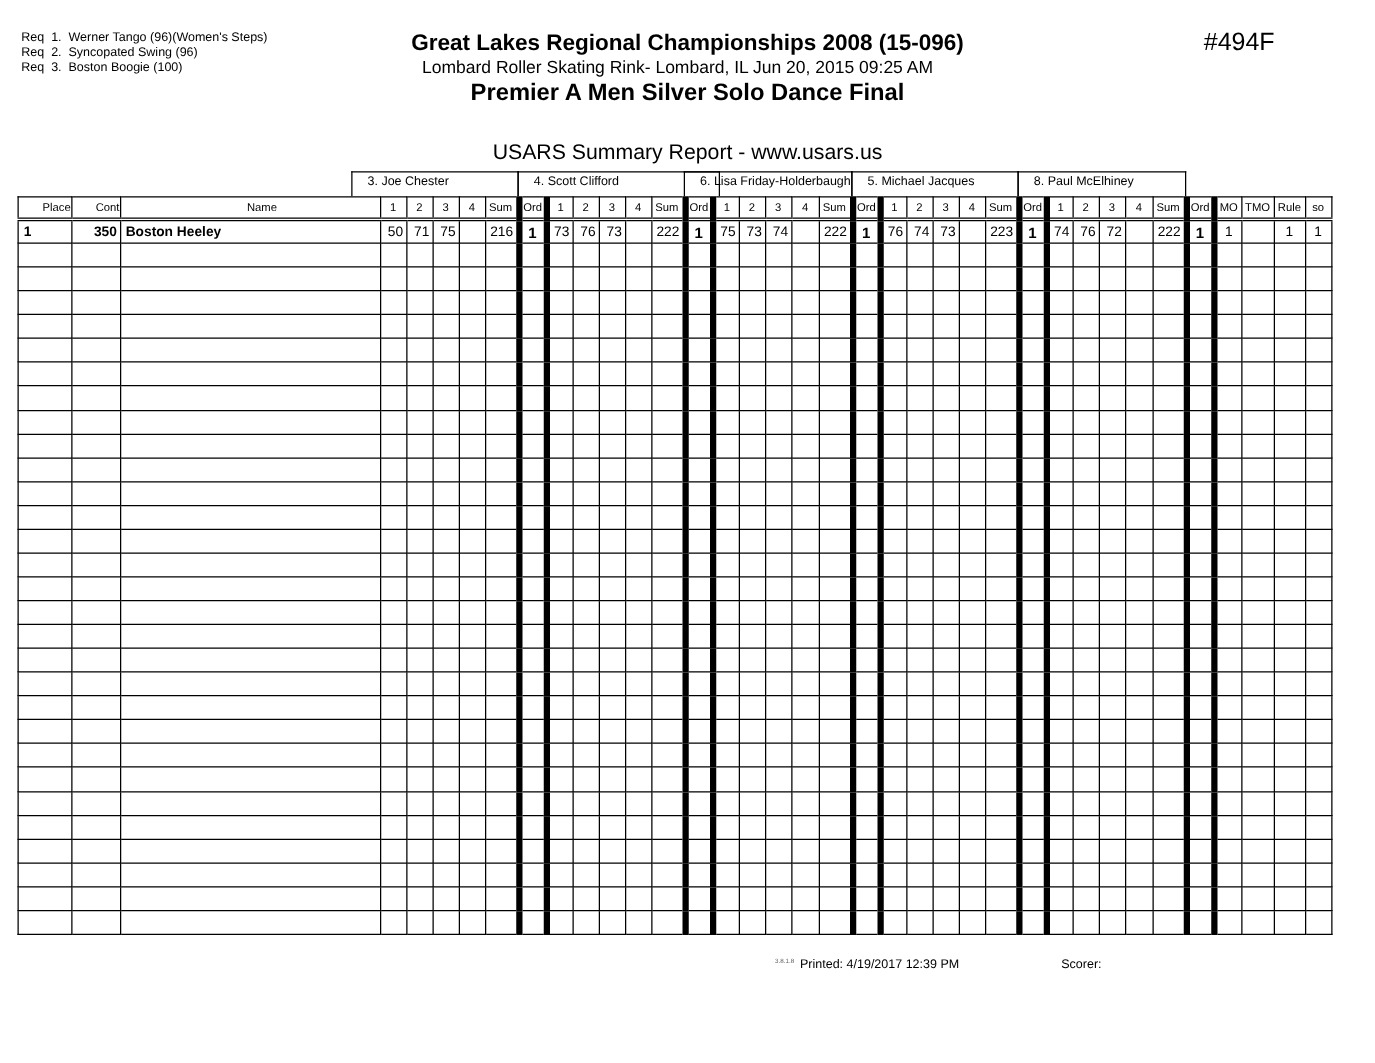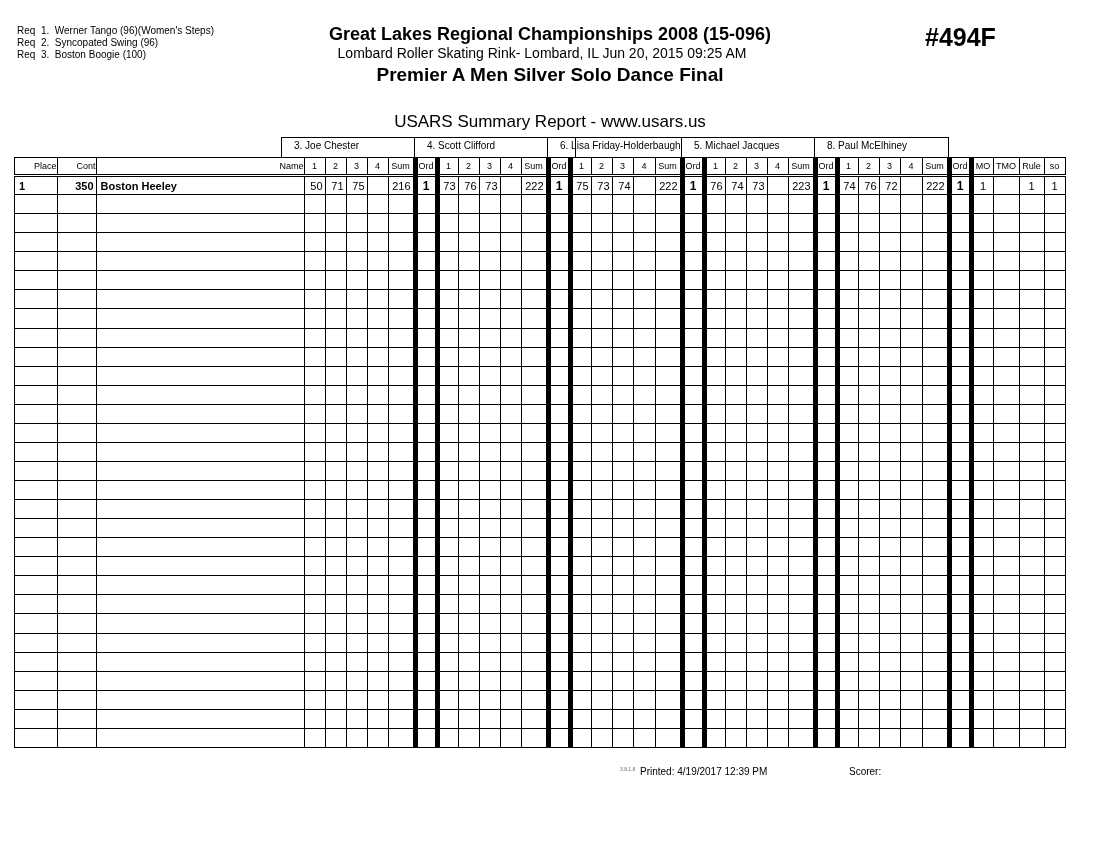--- a/index.html
+++ b/index.html
@@ -4,28 +4,28 @@
 <style>
   html, body { margin: 0; padding: 0; background: #ffffff; }
   body { width: 1100px; height: 850px; position: relative; overflow: hidden; color: #000; font-family: "Liberation Sans", sans-serif; }
   .req-list { position: absolute; left: 17px; top: 25px; font-size: 10px; line-height: 12px; }
   .req-list div { white-space: pre; }
   .title { position: absolute; left: 300px; width: 500px; text-align: center; white-space: nowrap; }
   .t1 { top: 24px; font-size: 18px; font-weight: bold; }
   .t2 { top: 45px; font-size: 14px; left: 292px; }
   .t3 { top: 64px; font-size: 19px; font-weight: bold; }
   .t4 { top: 90px; font-size: 17px; margin-top: 22px; }
-  .event-no { position: absolute; left: 925px; top: 23px; font-size: 25px; font-weight: bold; }
+  .event-no { position: absolute; left: 963px; top: 23px; font-size: 20px; font-weight: normal; }
 
   .judge-head { position: absolute; top: 137px; height: 20px; border: 1px solid #000; border-bottom: none; font-size: 10px; line-height: 16px; padding-left: 12px; box-sizing: border-box; white-space: nowrap; overflow: hidden; }
 
   table.grid { position: absolute; left: 14px; top: 157px; border-collapse: collapse; table-layout: fixed; }
   table.grid td, table.grid th { border: 1px solid #000; padding: 0; height: 18px; font-size: 10px; font-weight: normal; overflow: hidden; white-space: nowrap; box-sizing: border-box; }
   table.grid thead th { text-align: center; height: 18px; font-size: 9px; border-bottom: 3px double #000; }
-  table.grid thead th.left { text-align: right; padding-left: 19px; }
+  table.grid thead th.left { text-align: center; padding-left: 19px; }
   table.grid td.ord, table.grid th.ord { border-left: 5px solid #000; }
   table.grid td.num { text-align: right; padding-right: 2px; font-size: 11px; }
   table.grid td.ctr { text-align: center; font-size: 11px; }
   table.grid td.place { padding-left: 4px; font-weight: bold; font-size: 11px; }
   table.grid td.cont { text-align: right; padding-right: 2px; font-weight: bold; font-size: 11px; }
   table.grid td.name { padding-left: 4px; font-weight: bold; font-size: 11px; }
   table.grid td.ordval { text-align: center; font-weight: bold; font-size: 12px; }
   table.grid tbody tr { height: 19.07px; }
 
   .footer { position: absolute; top: 750px; font-size: 10px; white-space: nowrap; margin-top: 16px; }

